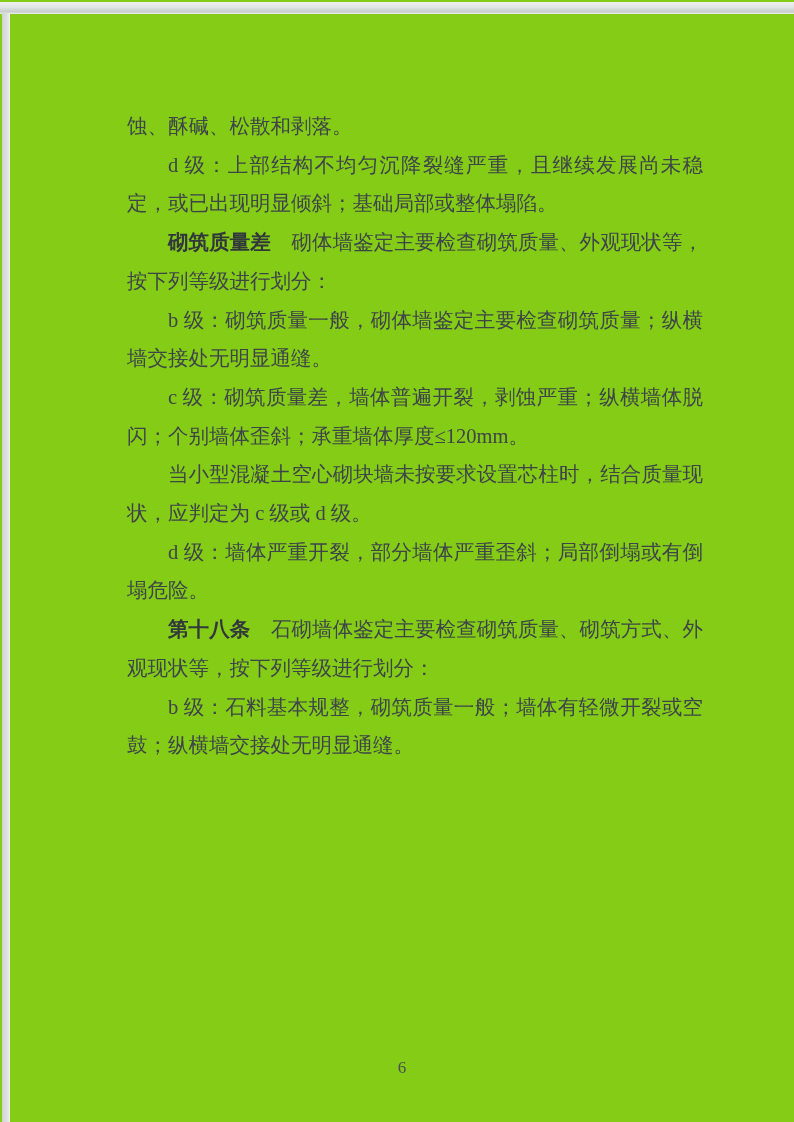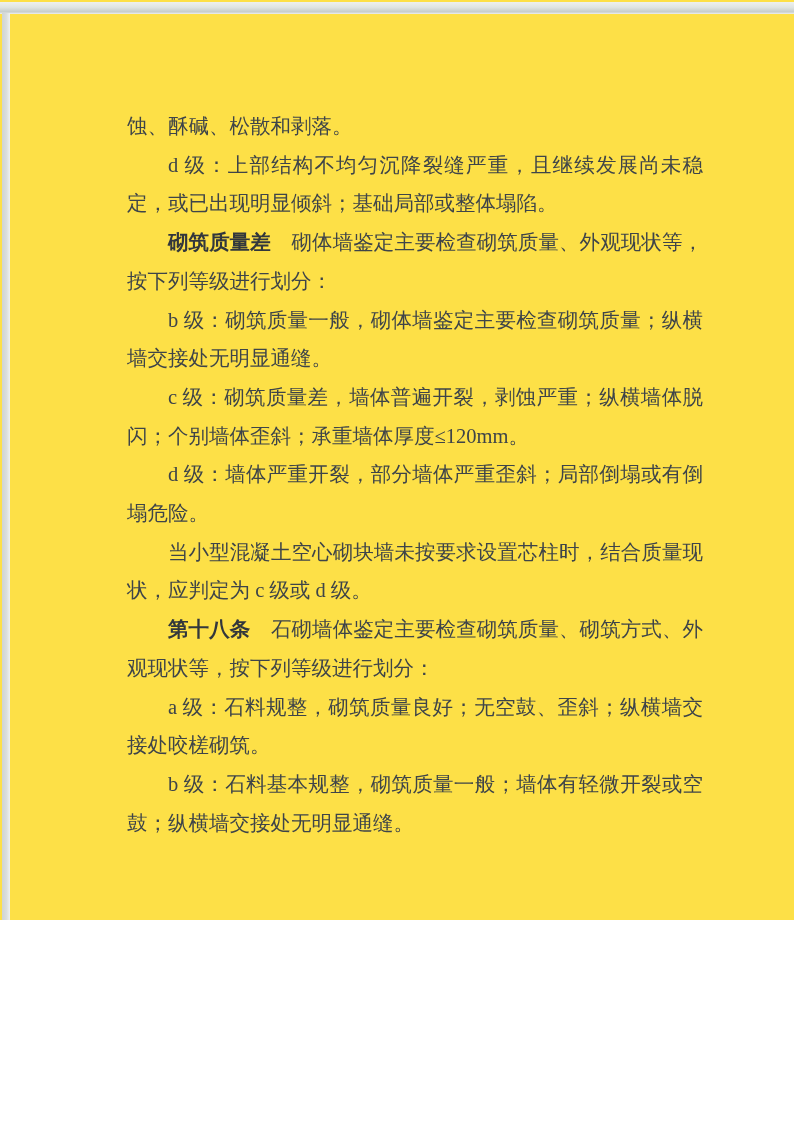--- a/index.html
+++ b/index.html
@@ -3,22 +3,22 @@
 <meta charset="utf-8">
 <style>
   html, body {
     margin: 0;
     padding: 0;
     background: #ffffff;
   }
   .page {
     position: relative;
     width: 794px;
-    height: 920px;
-    background: #fde047;
+    height: 1122px;
+    background: #84cc16;
     overflow: hidden;
     font-family: "Liberation Serif", "DejaVu Serif", serif;
   }
   
   .scan-band-top {
     position: absolute;
     top: 2px; left: 0; right: 0;
     height: 12px;
     background: linear-gradient(180deg, #eef1ef 0%, #dfe4e2 45%, #c6cdcb 82%, #eef0ef 100%);
   }
@@ -85,34 +85,31 @@
 
     <p class="para ind">
       <span>b 级：砌筑质量一般，砌体墙鉴定主要检查砌筑质量；纵横墙交接处无明显通缝。</span>
     </p>
 
     <p class="para ind">
       <span>c 级：砌筑质量差，墙体普遍开裂，剥蚀严重；纵横墙体脱闪；个别墙体歪斜；承重墙体厚度≤120mm。</span>
     </p>
 
     <p class="para ind">
-      <span>d 级：墙体严重开裂，部分墙体严重歪斜；局部倒塌或有倒塌危险。</span>
+      <span>当小型混凝土空心砌块墙未按要求设置芯柱时，结合质量现状，应判定为 c 级或 d 级。</span>
     </p>
 
     <p class="para ind">
-      <span>当小型混凝土空心砌块墙未按要求设置芯柱时，结合质量现状，应判定为 c 级或 d 级。</span>
+      <span>d 级：墙体严重开裂，部分墙体严重歪斜；局部倒塌或有倒塌危险。</span>
     </p>
 
     <p class="para ind">
       <span class="lead">第十八条</span><span>　石砌墙体鉴定主要检查砌筑质量、砌筑方式、外观现状等，按下列等级进行划分：</span>
     </p>
 
-    <p class="para ind">
-      <span>a 级：石料规整，砌筑质量良好；无空鼓、歪斜；纵横墙交接处咬槎砌筑。</span>
-    </p>
 
     <p class="para ind">
       <span>b 级：石料基本规整，砌筑质量一般；墙体有轻微开裂或空鼓；纵横墙交接处无明显通缝。</span>
     </p>
 
 
 
   </div>
 
   <div class="page-footer">6</div>

